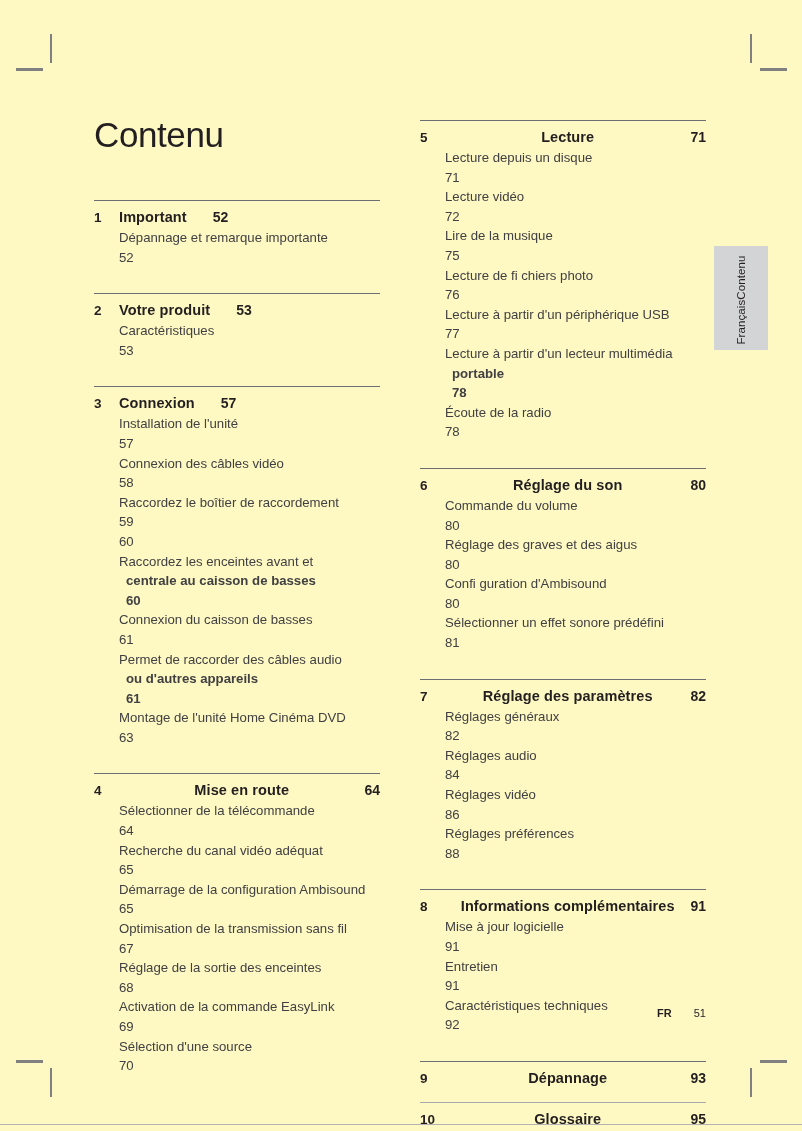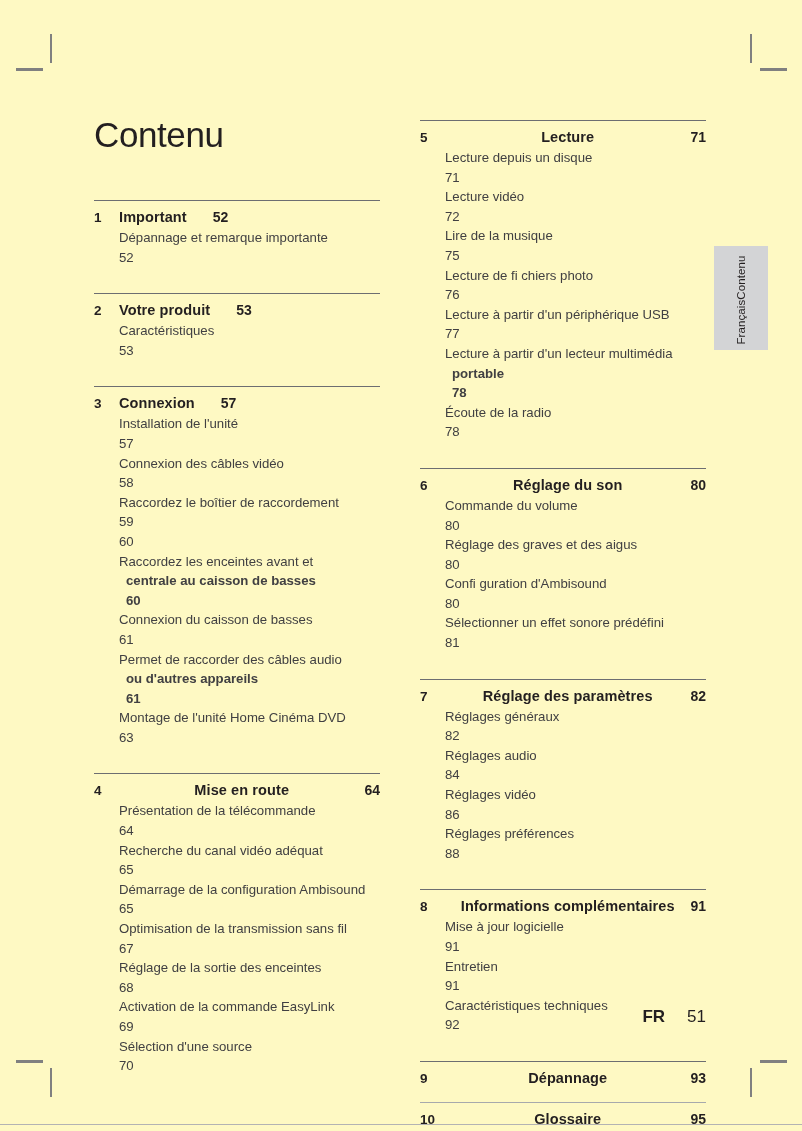--- a/index.html
+++ b/index.html
@@ -151,21 +151,21 @@
     top: 72px;
   }
 
   
   .footer {
     position: absolute;
     left: 420px;
     top: 1007px;
     width: 286px;
     text-align: right;
-    font-size: 17px;
+    font-size: 11px;
     color: #231f20;
   }
   .footer .lang { font-weight: bold; margin-right: 22px; }
   .footer .pgno { font-weight: normal; }
 </style>
 </head>
 <body>
 
 <div class="page">
 
@@ -284,21 +284,21 @@
       <div class="sec-gap"></div>
       <div class="toc-section">
         <div class="toc-rule"></div>
         <div class="toc-head">
           <span class="num">4</span>
           <span class="ttl">Mise en route</span>
           <span class="pg">64</span>
         </div>
         <div class="toc-entries">
           <div class="toc-entry">
-            <span class="lbl">Présentation de la télécommande</span>
+            <span class="lbl">Sélectionner de la télécommande</span>
             <span class="gap"></span>
             <span class="pg">64</span>
           </div>
           <div class="toc-entry">
             <span class="lbl">Recherche du canal vidéo adéquat</span>
             <span class="gap"></span>
             <span class="pg">65</span>
           </div>
           <div class="toc-entry tight">
             <span class="lbl">Démarrage de la configuration Ambisound</span>

